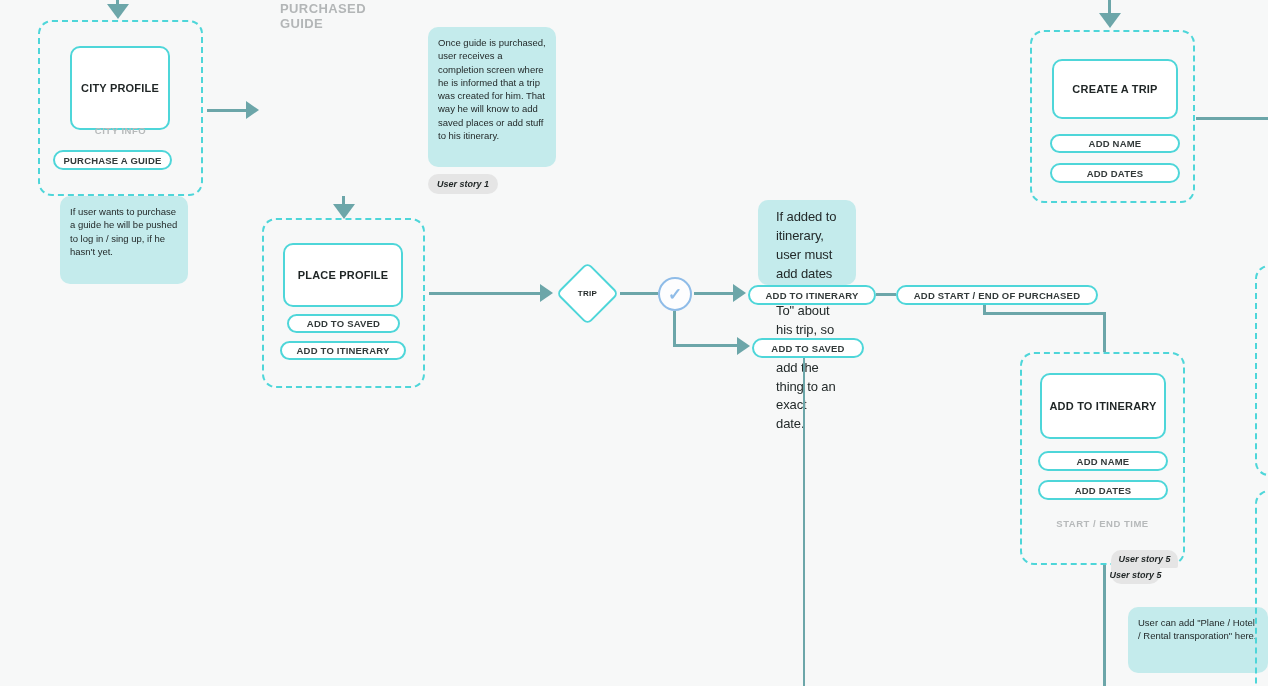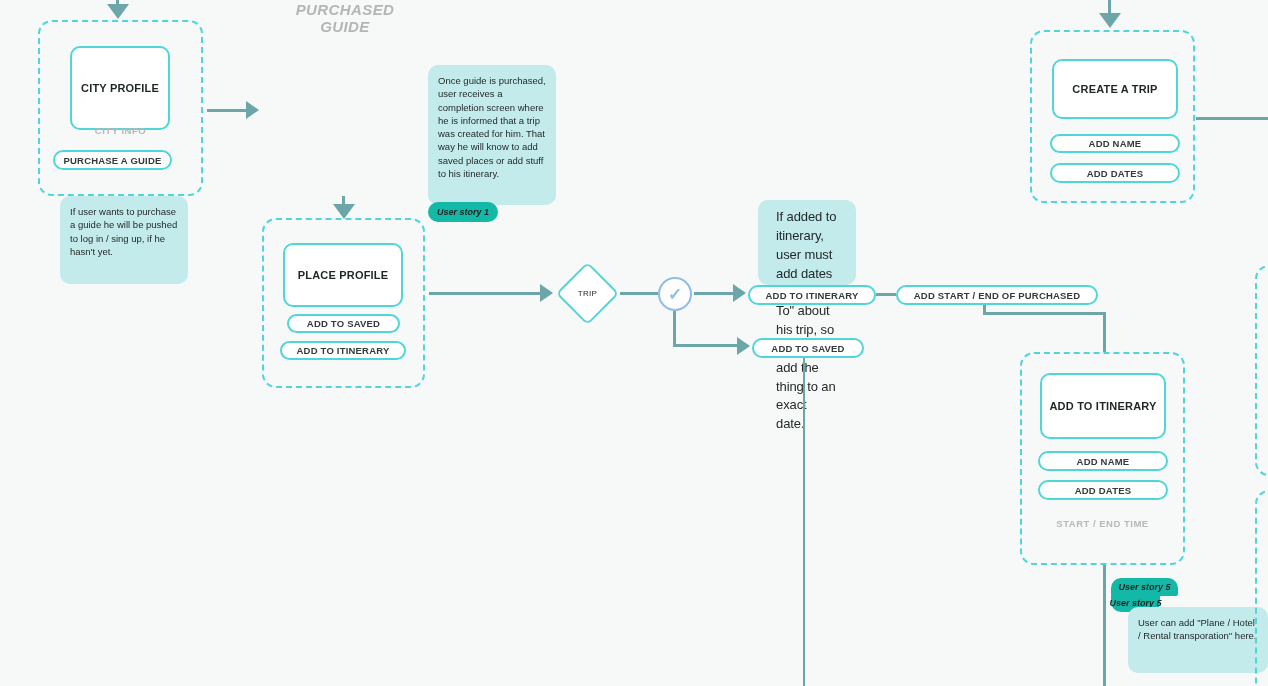--- a/index.html
+++ b/index.html
@@ -24,45 +24,45 @@
   }
   .gray-label {
     position:absolute; left:0; width:100%; text-align:center;
     color:#b6b9ba; font-weight:bold; font-size:9.5px; letter-spacing:.5px;
   }
   .note {
     position:absolute; background:#c4ebec; border-radius:10px;
     padding:9px 10px; font-size:9.5px; line-height:1.4; color:#232a2a;
   }
   .badge {
-    position:absolute; background:#14b8a6; border-radius:10px;
+    position:absolute; background:#e5e5e5; border-radius:10px;
     font-style:italic; font-weight:bold; font-size:9px; color:#1e2424;
-    display:flex; align-items:center; justify-content:center; white-space:nowrap;margin-top:28px;
+    display:flex; align-items:center; justify-content:center; white-space:nowrap;
   }
   .flow-label {
-    position:absolute; color:#b3b6b7; font-style:italic; font-weight:bold;
-    font-size:15px; letter-spacing:.4px; text-align:center;
+    position:absolute; color:#b3b6b7; font-weight:bold;
+    font-size:13px; letter-spacing:.4px; 
   }
   .hline, .vline { position:absolute; background:#6ca6a9; }
   .arrow-down {
     position:absolute; width:0; height:0;
     border-left:11px solid transparent; border-right:11px solid transparent;
     border-top:15px solid #6ca6a9;
   }
   .arrow-right {
     position:absolute; width:0; height:0;
     border-top:9px solid transparent; border-bottom:9px solid transparent;
     border-left:13px solid #6ca6a9;
   }
   .diamond {
     position:absolute; background:#fff; border:2px solid #4ed6d9; border-radius:6px;
     transform:rotate(45deg);
   }
   .diamond-label {
-    position:absolute; font-weight:normal; font-size:8px; color:#1f2525;
+    position:absolute; font-weight:bold; font-size:8px; color:#1f2525;
     letter-spacing:.3px; display:flex; align-items:center; justify-content:center;
   }
   .circle {
     position:absolute; width:34px; height:34px; border-radius:50%;
     background:#fdfdfe; border:2px solid #8fbce8;
     display:flex; align-items:center; justify-content:center;
   }
   .check { color:#8fbce8; font-size:17px; font-weight:bold; line-height:1; }
   .note-small { font-size:13px; line-height:1.45; padding:8px 18px; letter-spacing:-0.1px; }
 </style>
@@ -81,21 +81,21 @@
   </div>
 
   <div class="note" style="left:60px;top:196px;width:128px;height:88px;">If user wants to purchase a guide he will be pushed to log in / sing up, if he hasn't yet.</div>
 
   <div class="hline" style="left:207px;top:109px;width:42px;height:3px;"></div>
   <div class="arrow-right" style="left:246px;top:101px;"></div>
 
   <div class="flow-label" style="left:280px;top:1px;width:130px;">PURCHASED GUIDE</div>
 
 
-  <div class="note" style="left:428px;top:27px;width:128px;height:140px;margin-top:38px;">Once guide is purchased, user receives a completion screen where he is informed that a trip was created for him. That way he will know to add saved places or add stuff to his itinerary.</div>
+  <div class="note" style="left:428px;top:27px;width:128px;height:140px;">Once guide is purchased, user receives a completion screen where he is informed that a trip was created for him. That way he will know to add saved places or add stuff to his itinerary.</div>
   <div class="badge" style="left:428px;top:174px;width:70px;height:20px;">User story 1</div>
 
   <div class="vline" style="left:342px;top:196px;width:3px;height:10px;"></div>
   <div class="arrow-down" style="left:333px;top:204px;"></div>
 
   <div class="dashed-box" style="left:262px;top:218px;width:163px;height:170px;">
     <div class="card" style="left:19px;top:23px;width:120px;height:64px;">PLACE PROFILE</div>
     <div class="pill" style="left:23px;top:94px;width:113px;height:19px;">ADD TO SAVED</div>
     <div class="pill" style="left:16px;top:121px;width:126px;height:19px;">ADD TO ITINERARY</div>
   </div>

